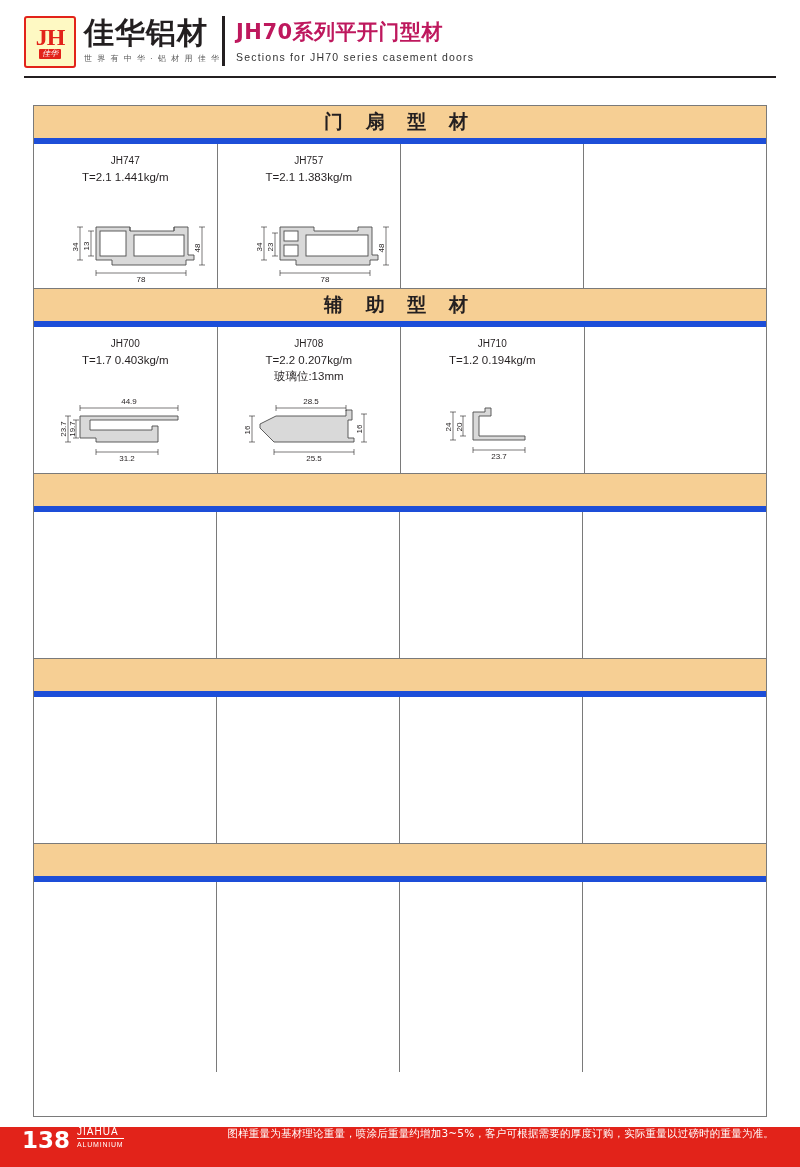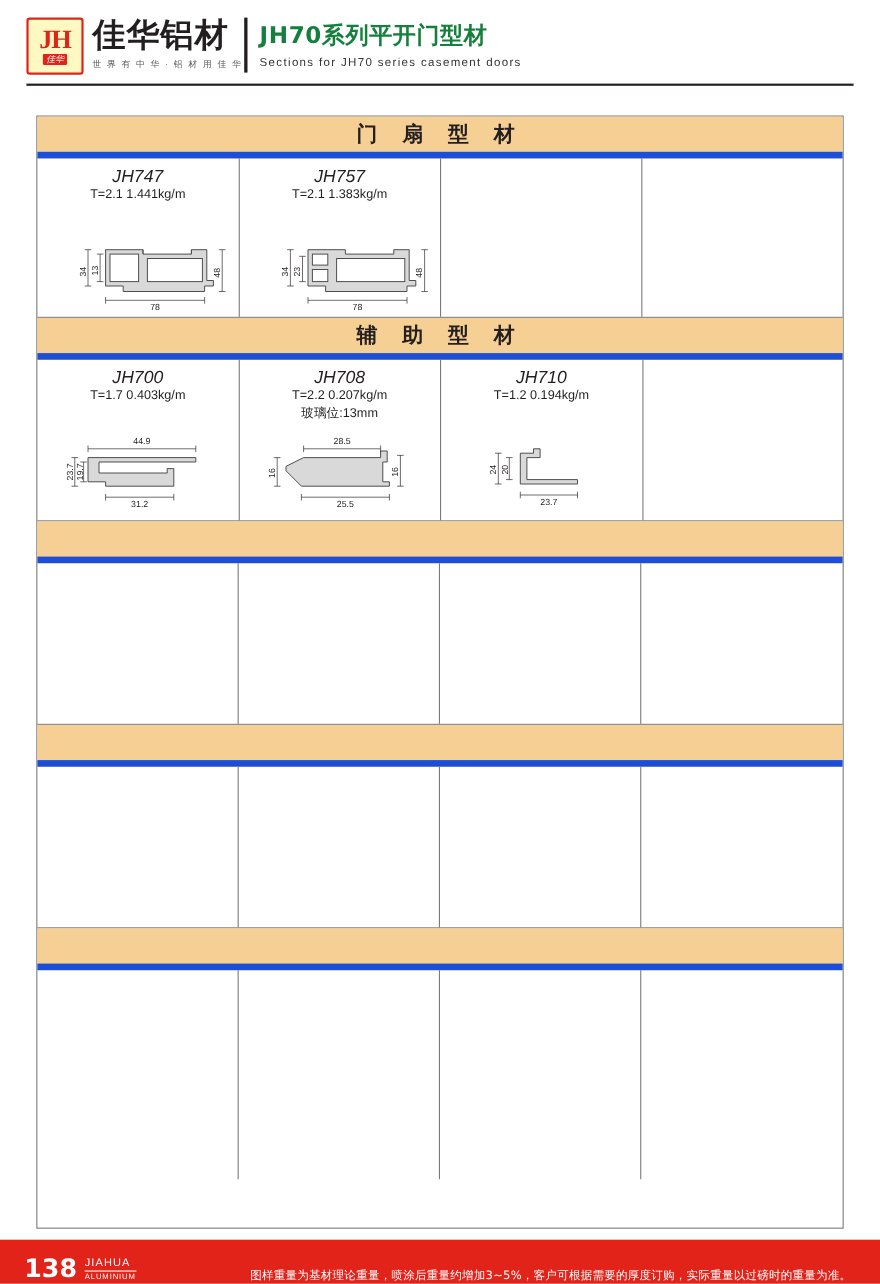--- a/index.html
+++ b/index.html
@@ -41,21 +41,21 @@
     letter-spacing:1px;
   }
   .logo-text .slogan{
     font-size:8px;color:#5a5a5a;letter-spacing:1.5px;margin-top:3px;
   }
   .header-divider{
     position:absolute;left:222px;top:16px;width:3px;height:50px;background:#231f20;
   }
   .title-block{position:absolute;left:236px;top:18px;}
   .title-cn{
-    font-size:21px;font-weight:bold;color:#15803d;letter-spacing:0.5px;
+    font-size:21px;font-weight:bold;color:#be185d;letter-spacing:0.5px;
     font-family:"DejaVu Sans", sans-serif;
   }
   .title-en{
     font-size:10.5px;color:#333;letter-spacing:1.2px;margin-top:5px;
   }
   .header-rule{
     position:absolute;left:24px;top:76px;width:752px;height:2px;background:#231f20;
   }
 
   
@@ -77,36 +77,36 @@
   .row:last-child{border-bottom:none;}
   .cell{
     width:183.5px;border-right:1px solid #7a7a7a;box-sizing:border-box;
     position:relative;
   }
   .cell:last-child{border-right:none;}
   .cell-head{
     text-align:center;padding-top:9px;
     font-size:11.5px;line-height:16px;color:#231f20;
   }
-  .cell-head .code{font-size:16px;font-style:italic;}
+  .cell-head .code{font-size:10px;}
   .figure{position:relative;width:100%;height:100%;}
   svg{display:block;overflow:visible;}
   .dimtext{font-size:8px;fill:#231f20;font-family:"Liberation Sans",sans-serif;}
 
   
   .r-door{height:145px;}
   .r-aux{height:147px;}
   .r-blank1{height:147px;}
   .r-blank2{height:147px;}
   .r-blank3{height:190px;}
 
   
   .footer{
     position:absolute;left:0;bottom:0;width:800px;height:40px;background:#e2231a;
-    display:flex;align-items:flex-end;
+    display:flex;align-items:flex-start;
   }
   .pagenum{
     color:#fff;font-weight:bold;font-size:23px;margin-left:22px;
     font-family:"DejaVu Sans", sans-serif;letter-spacing:0;
   }
   .foot-brand{
     color:#fff;margin-left:7px;line-height:10px;
   }
   .foot-brand .fb1{font-size:10px;letter-spacing:1px;display:block;}
   .foot-brand .fb2{font-size:7px;letter-spacing:0.8px;display:block;border-top:1px solid #fff;padding-top:1px;margin-top:1px;}

